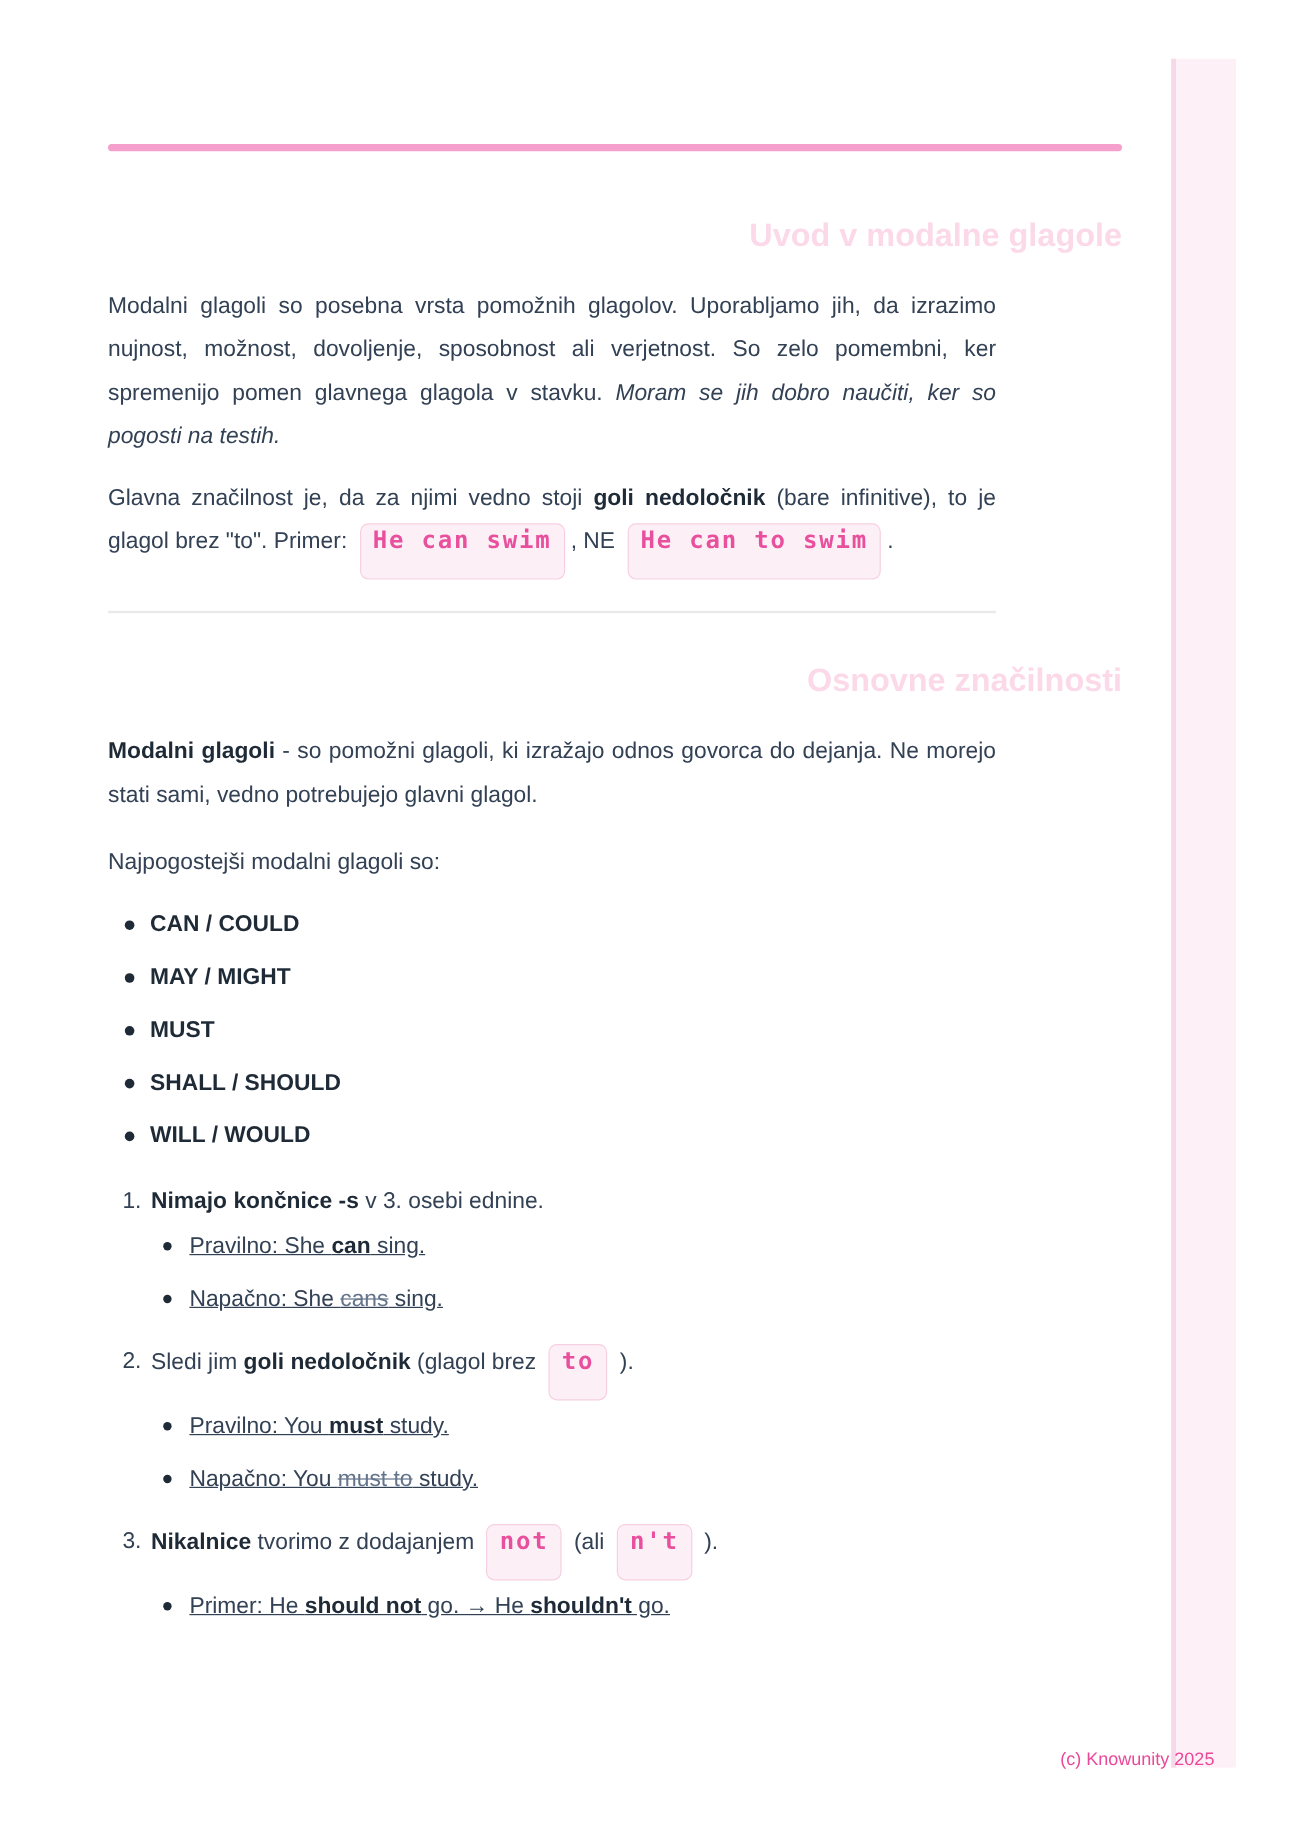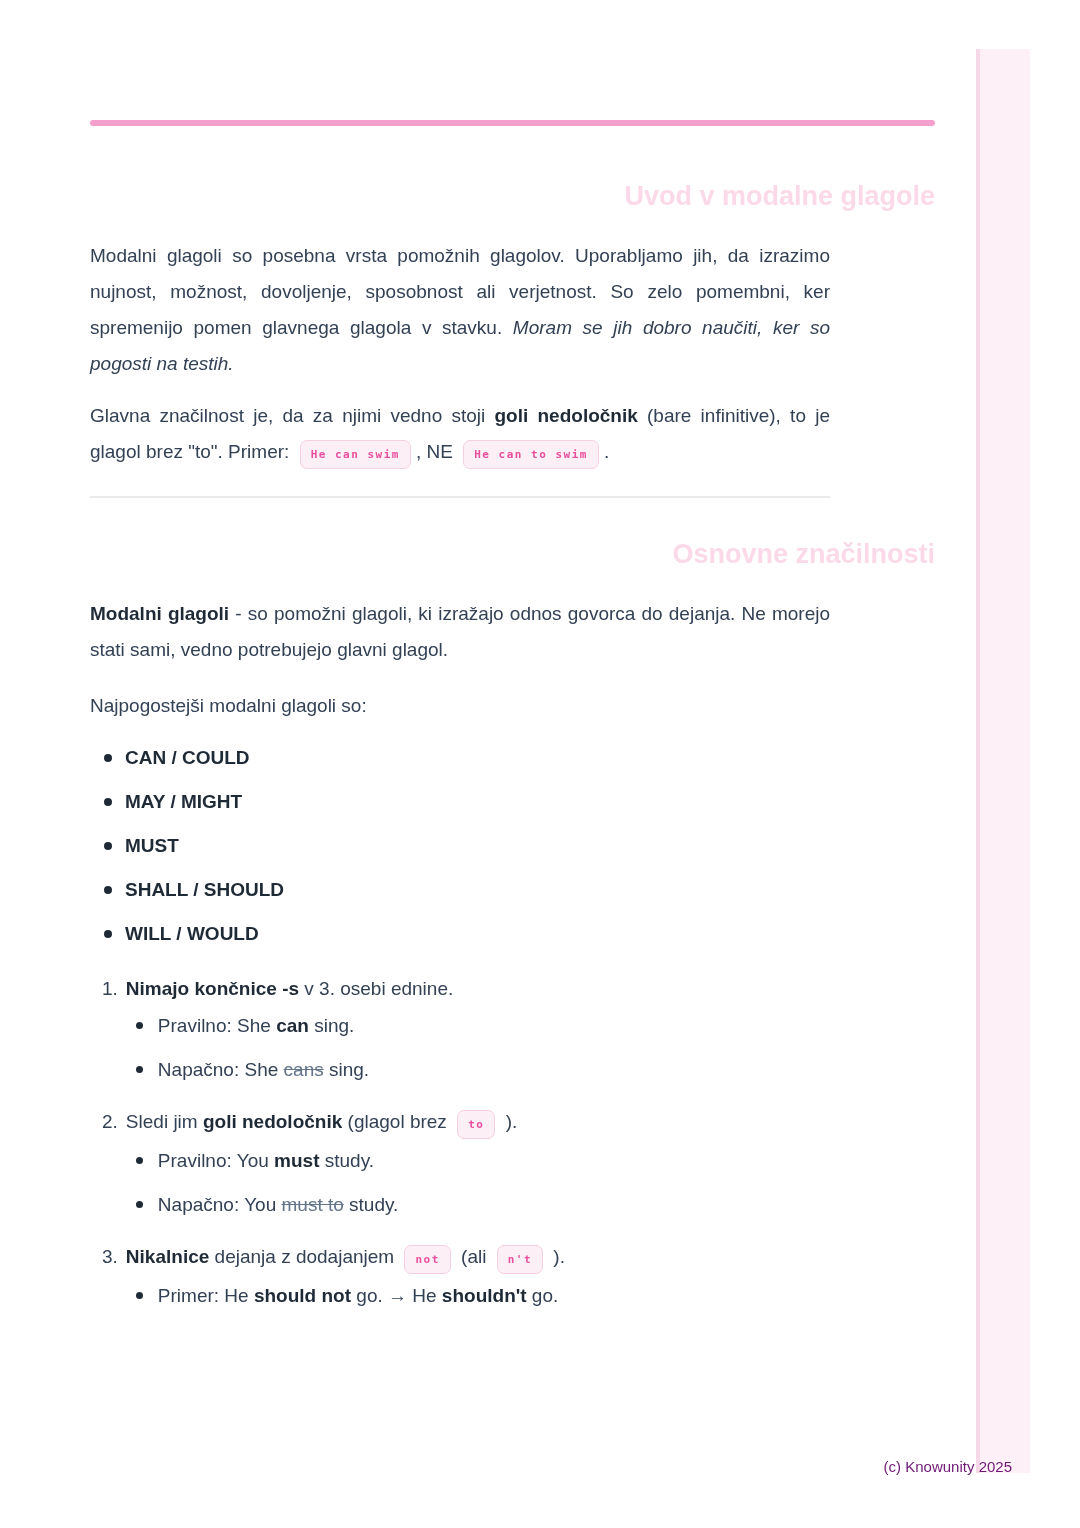--- a/index.html
+++ b/index.html
@@ -57,28 +57,28 @@
   p.p-example { margin-top: 16px; }
   p.p-intro-list { margin-top: 20px; }
   b, .bold { font-weight: 700; color: #1f2a37; }
   .italic { font-style: italic; }
   .strike {
     color: #64748b;
     text-decoration: line-through;
   }
   .chip {
     font-family: "DejaVu Sans Mono", "Liberation Mono", monospace;
-    font-size: 11px;
+    font-size: 20px;
     font-weight: 700;
     letter-spacing: 1.5px;
     color: #e8509e;
     background: #fdeff6;
     border: 1px solid #f7cfe2;
     border-radius: 7px;
-    padding: 2px 10px 2px 10px;
+    padding: 2px 10px 20px 10px;
     margin: 0 5px;
     white-space: nowrap;
     display: inline-block;
     line-height: 23px;
     vertical-align: baseline;
   }
   .divider {
     margin-top: 26px;
     width: 740px;
     border: none;
@@ -132,35 +132,36 @@
   ul.sub-list {
     list-style: none;
     margin-top: 7px;
     padding-left: 10px;
   }
   ul.sub-list li {
     display: flex;
     align-items: flex-start;
     margin-bottom: 14px;
     line-height: 30px;
+    text-decoration: underline;
   }
   ul.sub-list li:last-child { margin-bottom: 0; }
   .subdot {
     width: 7px; height: 7px;
     border-radius: 50%;
     background: #1f2a37;
     margin: 11px 15px 0 0;
     flex: 0 0 auto;
   }
   .footer-credit {
     position: absolute;
     top: 1458px;
     right: 68px;
     font-size: 15px;
-    color: #701a75;
+    color: #ec4899;
     z-index: 2;
   }
 </style>
 </head>
 <body>
 
 <div class="accent-bar"></div>
 
 <div class="content">
 
@@ -238,21 +239,21 @@
                   <span class="subdot"></span>
                   <span><span>Napačno: You </span><span class="strike">must to</span><span> study.</span></span>
                 </li>
             </ul>
           </div>
         </div>
 
         <div class="rule-item">
           <span class="rule-num">3.</span>
           <div class="rule-body">
-            <div class="rule-lead"><b>Nikalnice</b><span> dejanja z dodajanjem </span><code class="chip">not</code><span> (ali </span><code class="chip">n't</code><span> ).</span></div>
+            <div class="rule-lead"><b>Nikalnice</b><span> tvorimo z dodajanjem </span><code class="chip">not</code><span> (ali </span><code class="chip">n't</code><span> ).</span></div>
             <ul class="sub-list">
               <li>
                   <span class="subdot"></span>
                   <span><span>Primer: He </span><b>should not</b><span> go. → He </span><b>shouldn't</b><span> go.</span></span>
                 </li>
             </ul>
           </div>
         </div>
 
       </div>

